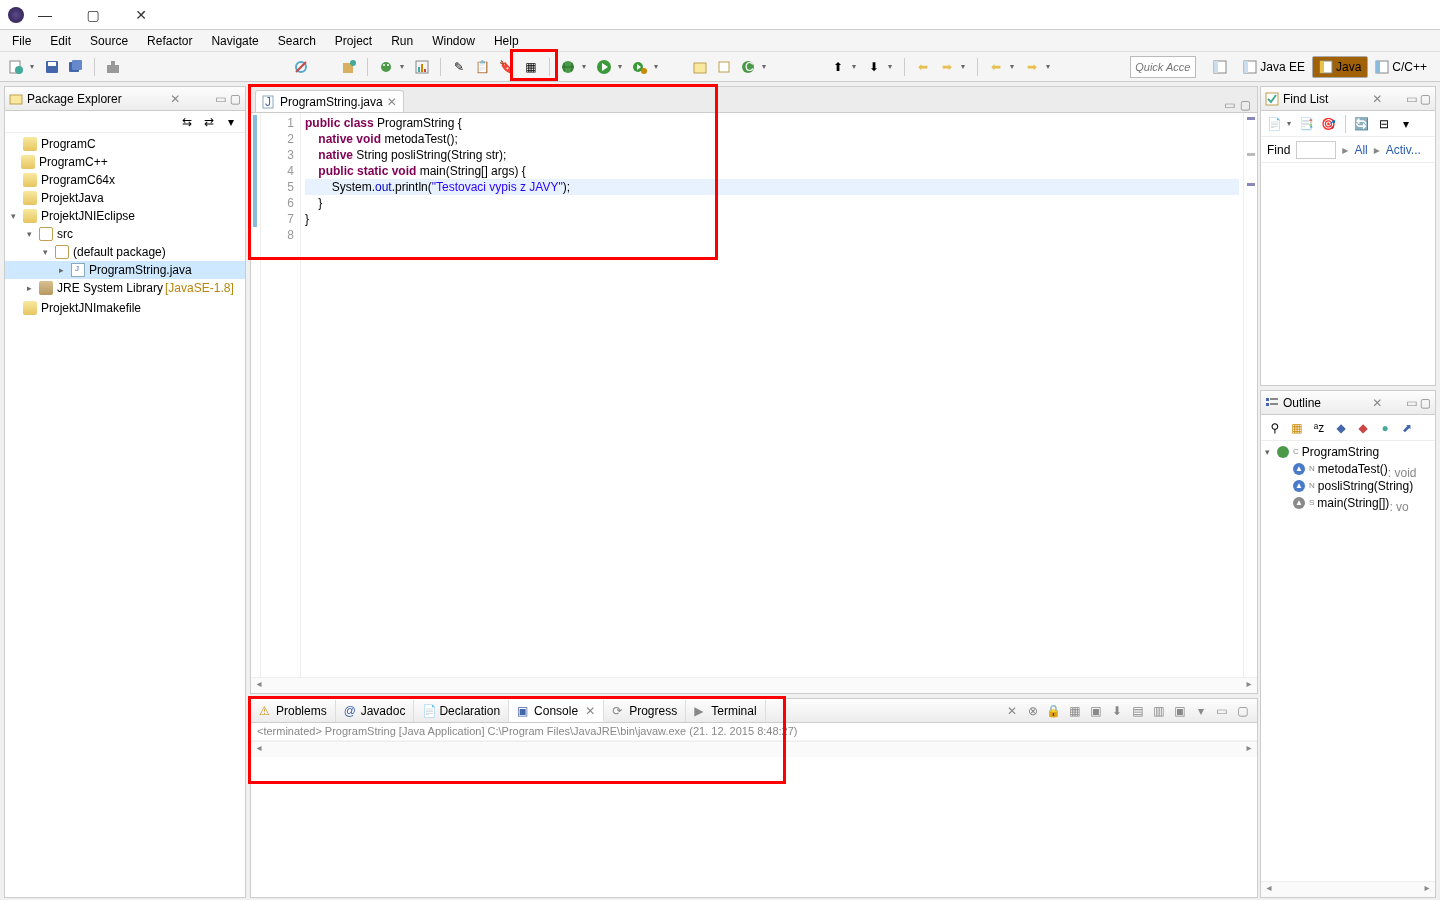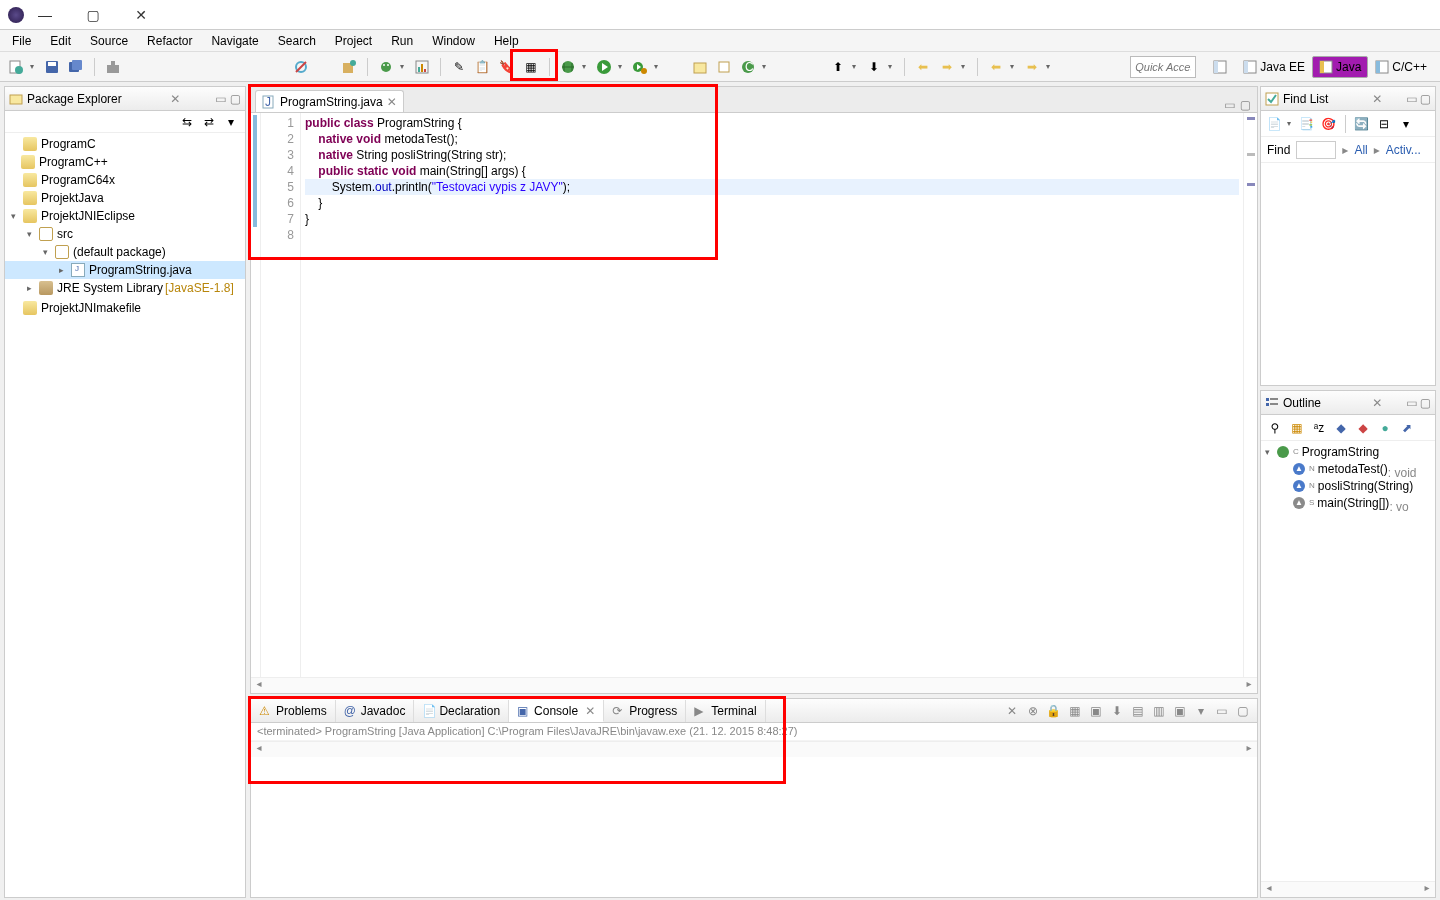--- a/index.html
+++ b/index.html
@@ -18,21 +18,21 @@
 
 
 .toolbar { height: 30px; background: #f5f5f5; display: flex; align-items: center; padding: 0 6px; gap: 4px; border-bottom: 1px solid #ccc; position: relative; }
 .tb-btn { width: 20px; height: 20px; display: inline-flex; align-items: center; justify-content: center; border-radius: 2px; cursor: default; }
 .tb-sep { width: 1px; height: 18px; background: #ccc; margin: 0 4px; }
 .tb-drop { width: 8px; font-size: 8px; color: #666; cursor: default; }
 .quick-access { margin-left: auto; }
 .quick-access input { width: 66px; height: 22px; border: 1px solid #bbb; padding: 0 4px; font-size: 11px; color: #888; font-style: italic; }
 .persp { display: flex; align-items: center; gap: 2px; margin-left: 6px; }
 .persp-btn { height: 22px; display: flex; align-items: center; gap: 3px; padding: 0 6px; border: 1px solid transparent; border-radius: 2px; cursor: default; }
-.persp-btn.active { background: #a21caf; border-color: #aaa; }
+.persp-btn.active { background: #a16207; border-color: #aaa; }
 .persp-icon { width: 14px; height: 14px; }
 
 .run-highlight { position: absolute; border: 3px solid red; pointer-events: none; }
 
 
 .main { flex: 1; display: flex; min-height: 0; }
 
 
 .sidebar { width: 242px; background: #fff; border: 1px solid #ccc; display: flex; flex-direction: column; margin: 4px 2px 2px 4px; }
 .view-titlebar { height: 24px; background: linear-gradient(#fdfdfd,#ececec); border-bottom: 1px solid #ccc; display: flex; align-items: center; padding: 0 4px; }

